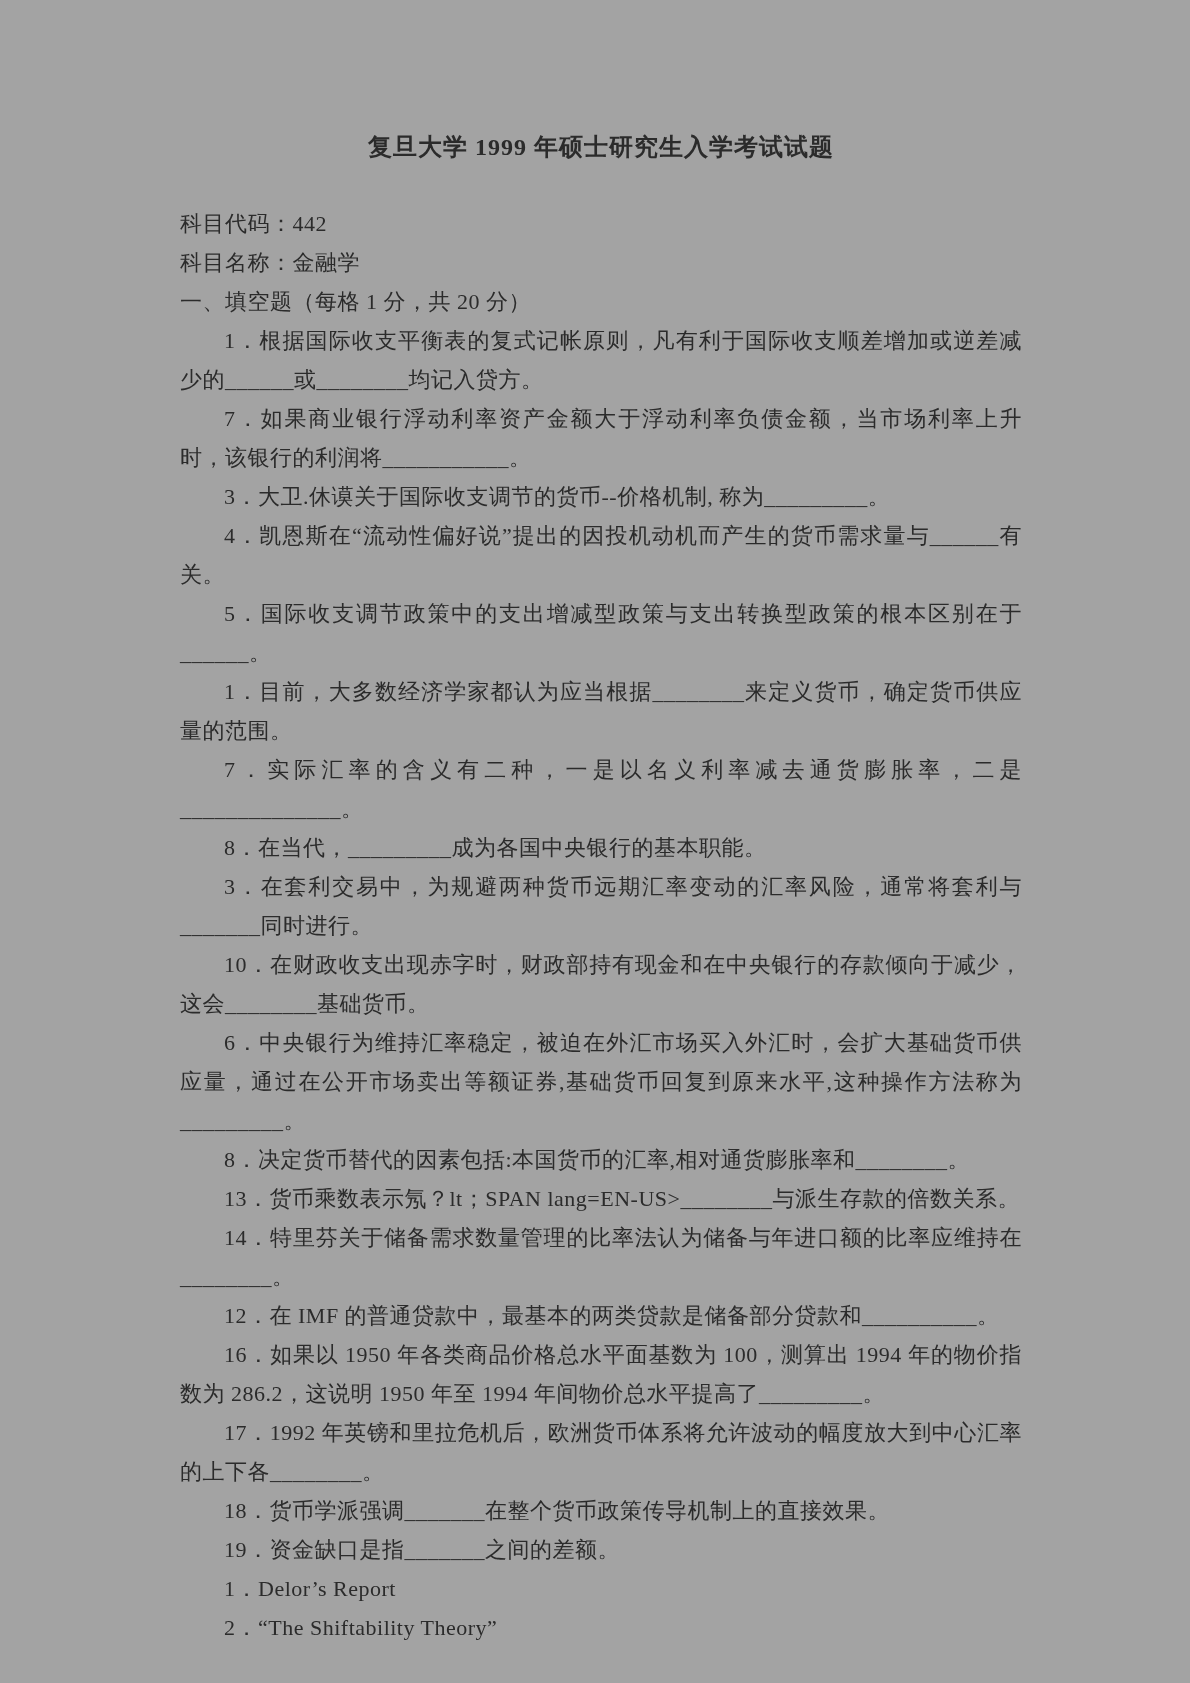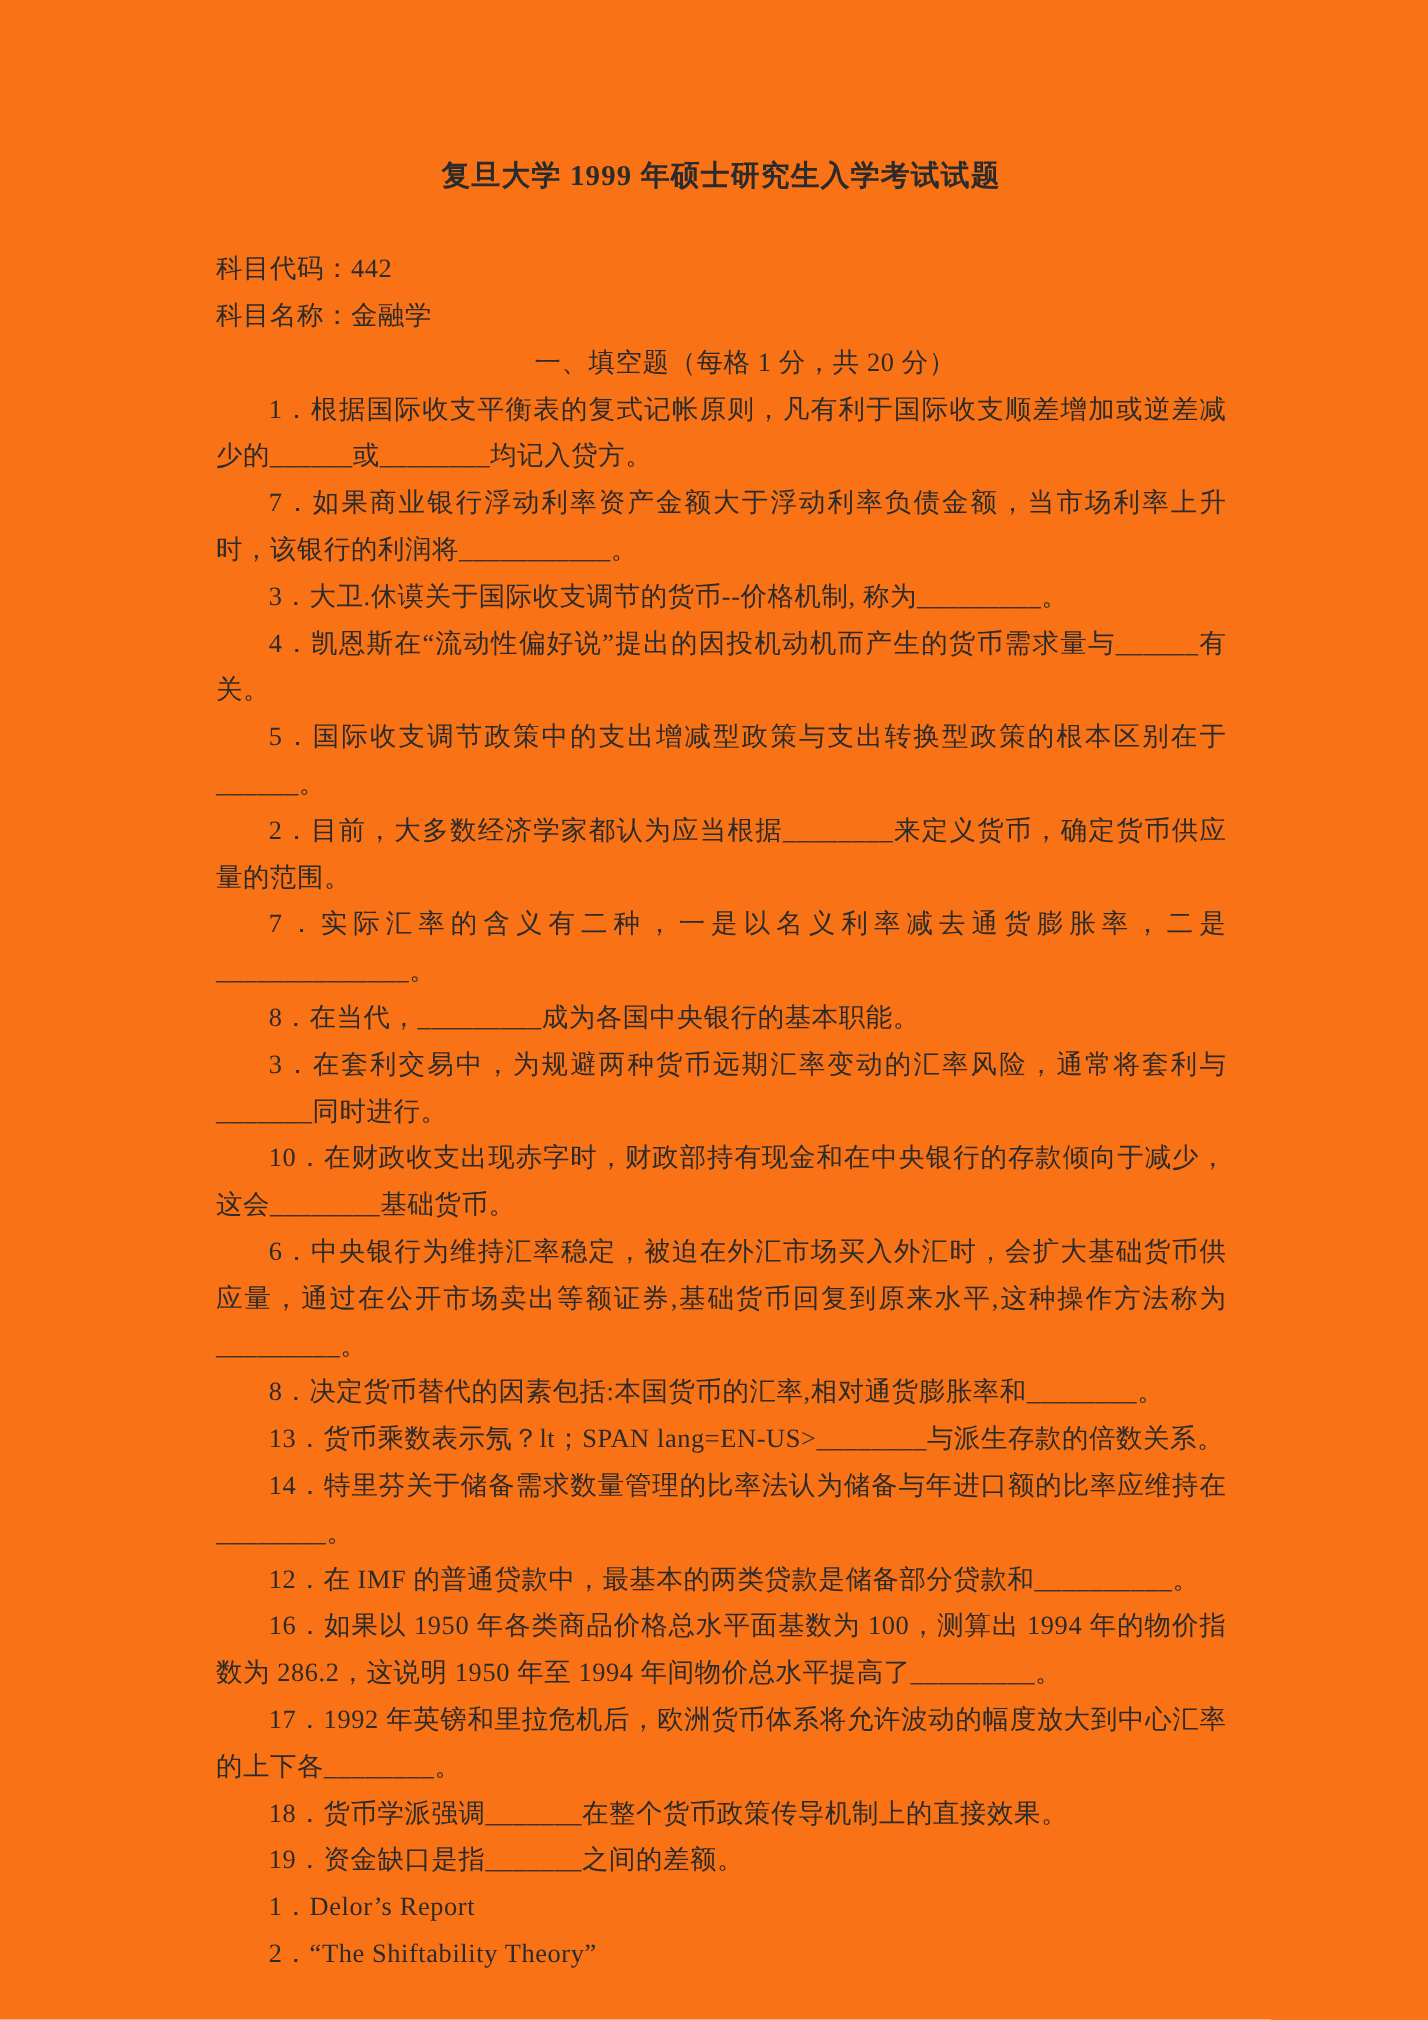--- a/index.html
+++ b/index.html
@@ -12,58 +12,58 @@
     height: 1683px;
     overflow: hidden;
     font-family: "Liberation Serif", "DejaVu Serif", serif;
     color: #2b2b2b;
   }
   .page {
     box-sizing: border-box;
     width: 1190px;
     height: 1683px;
     padding: 132px 168px 0 180px;
-    background: #f97316;
+    background: #a3a3a3;
   }
   .doc-title {
     font-size: 24px;
     line-height: 30px;
     font-weight: bold;
     text-align: center;
     margin: 0 0 42px 0;
     letter-spacing: 1px;
   }
   .line {
     margin: 0;
     font-size: 22px;
     line-height: 39px;
     text-align: justify;
     letter-spacing: 0.5px;
   }
   .meta { text-align: left; }
-  .heading { text-align: center; margin-left: 40px; }
+  .heading { text-align: left; }
   .item { text-indent: 2em; }
 </style>
 </head>
 <body>
 
 <div class="page">
 
   <h1 class="doc-title">复旦大学 1999 年硕士研究生入学考试试题</h1>
 
   <p class="line meta">科目代码：442</p>
   <p class="line meta">科目名称：金融学</p>
 
   <p class="line heading">一、填空题（每格 1 分，共 20 分）</p>
   <p class="line item">1．根据国际收支平衡表的复式记帐原则，凡有利于国际收支顺差增加或逆差减少的______或________均记入贷方。</p>
   <p class="line item">7．如果商业银行浮动利率资产金额大于浮动利率负债金额，当市场利率上升时，该银行的利润将___________。</p>
   <p class="line item">3．大卫.休谟关于国际收支调节的货币--价格机制, 称为_________。</p>
   <p class="line item">4．凯恩斯在“流动性偏好说”提出的因投机动机而产生的货币需求量与______有关。</p>
   <p class="line item">5．国际收支调节政策中的支出增减型政策与支出转换型政策的根本区别在于______。</p>
-  <p class="line item">2．目前，大多数经济学家都认为应当根据________来定义货币，确定货币供应量的范围。</p>
+  <p class="line item">1．目前，大多数经济学家都认为应当根据________来定义货币，确定货币供应量的范围。</p>
   <p class="line item">7．实际汇率的含义有二种，一是以名义利率减去通货膨胀率，二是______________。</p>
   <p class="line item">8．在当代，_________成为各国中央银行的基本职能。</p>
   <p class="line item">3．在套利交易中，为规避两种货币远期汇率变动的汇率风险，通常将套利与_______同时进行。</p>
   <p class="line item">10．在财政收支出现赤字时，财政部持有现金和在中央银行的存款倾向于减少，这会________基础货币。</p>
   <p class="line item">6．中央银行为维持汇率稳定，被迫在外汇市场买入外汇时，会扩大基础货币供应量，通过在公开市场卖出等额证券,基础货币回复到原来水平,这种操作方法称为_________。</p>
   <p class="line item">8．决定货币替代的因素包括:本国货币的汇率,相对通货膨胀率和________。</p>
   <p class="line item">13．货币乘数表示氖？lt；SPAN lang=EN-US&gt;________与派生存款的倍数关系。</p>
   <p class="line item">14．特里芬关于储备需求数量管理的比率法认为储备与年进口额的比率应维持在________。</p>
   <p class="line item">12．在 IMF 的普通贷款中，最基本的两类贷款是储备部分贷款和__________。</p>
   <p class="line item">16．如果以 1950 年各类商品价格总水平面基数为 100，测算出 1994 年的物价指数为 286.2，这说明 1950 年至 1994 年间物价总水平提高了_________。</p>

